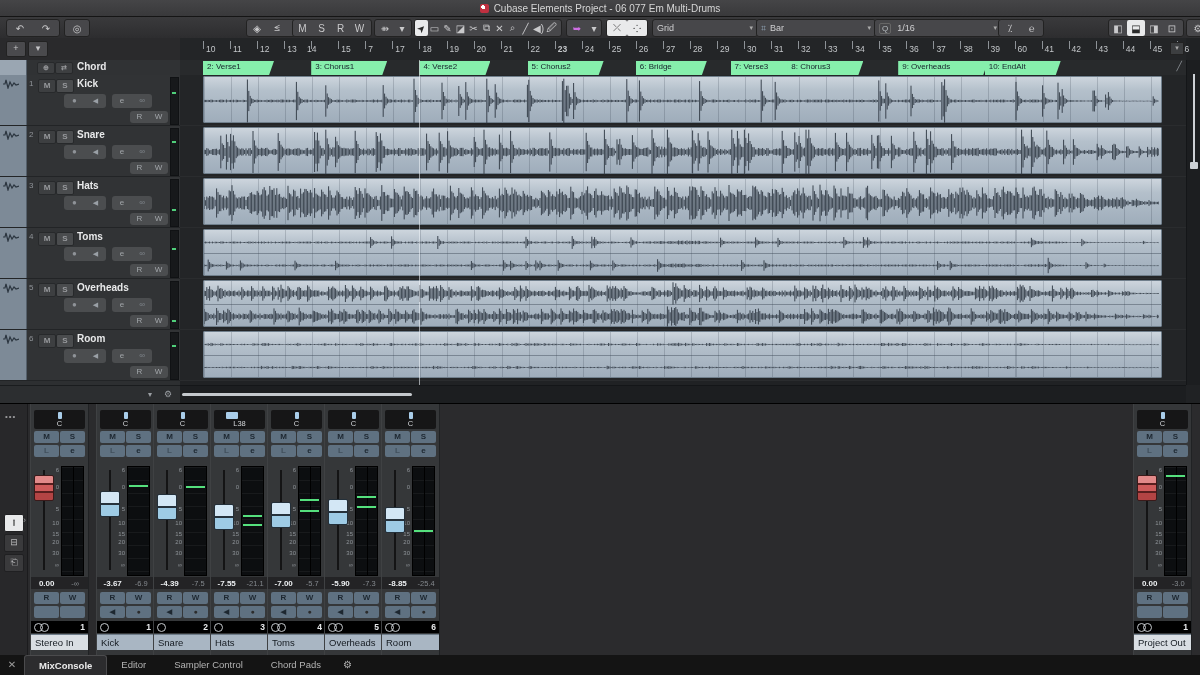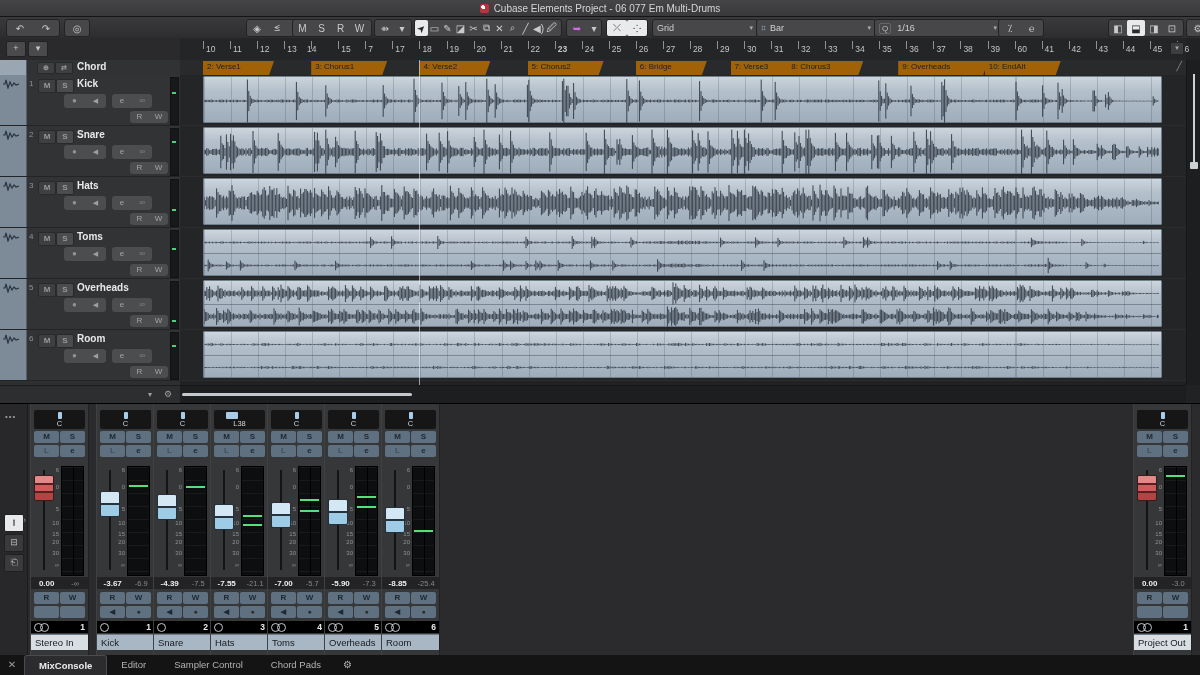--- a/index.html
+++ b/index.html
@@ -28,21 +28,21 @@
 
   
   #project{left:0;top:38px;width:1200px;height:365px;background:#202224;overflow:hidden}
   #panel-top{left:0;top:0;width:180px;height:22px;background:#2a2a2c;border-bottom:1px solid #1a1a1c}
   .pbtn{position:absolute;top:3px;width:18px;height:14px;background:#4a4a4d;border:1px solid #222;border-radius:2px;
     color:#c5c5c7;font-size:9px;line-height:13px;text-align:center}
   #ruler{left:180px;top:0;width:1006px;height:22px;background:#232527;border-bottom:1px solid #141517}
   .rtick{position:absolute;top:3px;width:1px;height:8px;background:#8d9297}
   .rnum{position:absolute;top:6px;font-size:8.5px;color:#c3c6c9}
   #marker-lane{left:180px;top:22px;width:1006px;height:15px;background:#282a2c;border-bottom:1px solid #1c1e20}
-  .mtag{position:absolute;top:1px;height:20px;background:#a16207;color:#16202a;font-size:8px;line-height:12px;
+  .mtag{position:absolute;top:1px;height:20px;background:#86efac;color:#16202a;font-size:8px;line-height:12px;
     padding:0 10px 0 4px;clip-path:polygon(0 0,100% 0,calc(100% - 7px) 100%,0 100%)}
   #tracklist{left:0;top:22px;width:180px;height:343px;background:#2d2f31}
   .mk-row{position:absolute;left:0;width:180px;height:15px;background:#303234;border-bottom:1px solid #222426}
   .thdr{position:absolute;left:0;width:180px;background:#313335;border-bottom:1px solid #222426}
   .tstrip{position:absolute;left:0;top:0;width:26px;height:100%;background:#7d8a97;border-right:1px solid #55606b}
   .tnum{position:absolute;left:29px;top:4px;font-size:8px;color:#8f9398}
   .msbtn{position:absolute;top:4px;width:16px;height:12px;background:#3d3f41;border:1px solid #27292b;border-radius:2px;
     color:#97999c;font-size:8px;font-weight:bold;text-align:center;line-height:11px}
   .tname{position:absolute;left:77px;top:3px;font-size:10px;font-weight:bold;color:#e8e9ea}
   .cgrp{position:absolute;top:19px;height:14px;background:#4b4d4f;border-radius:3px;display:flex;align-items:center;justify-content:space-around}

